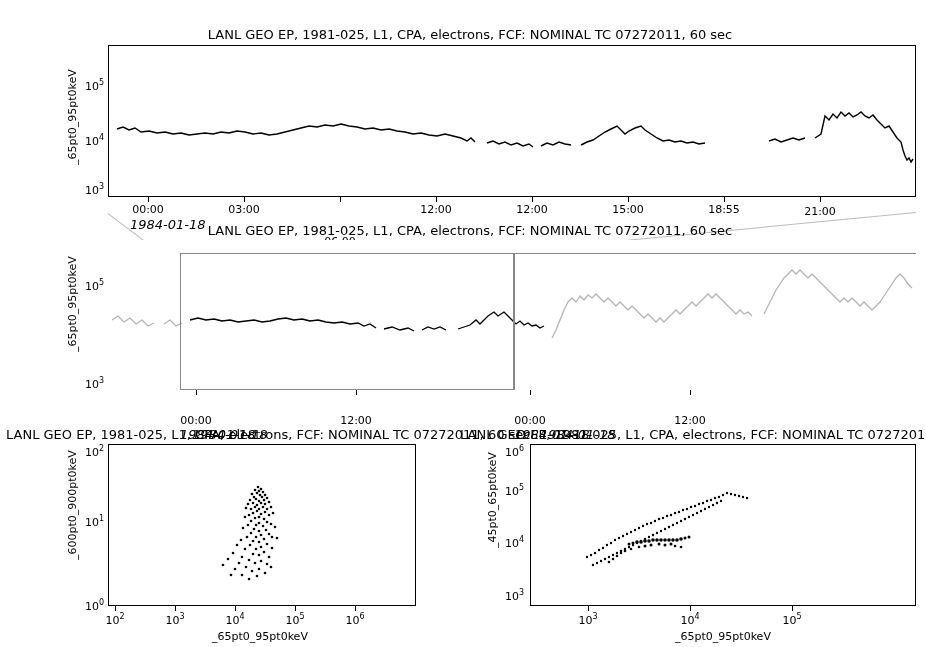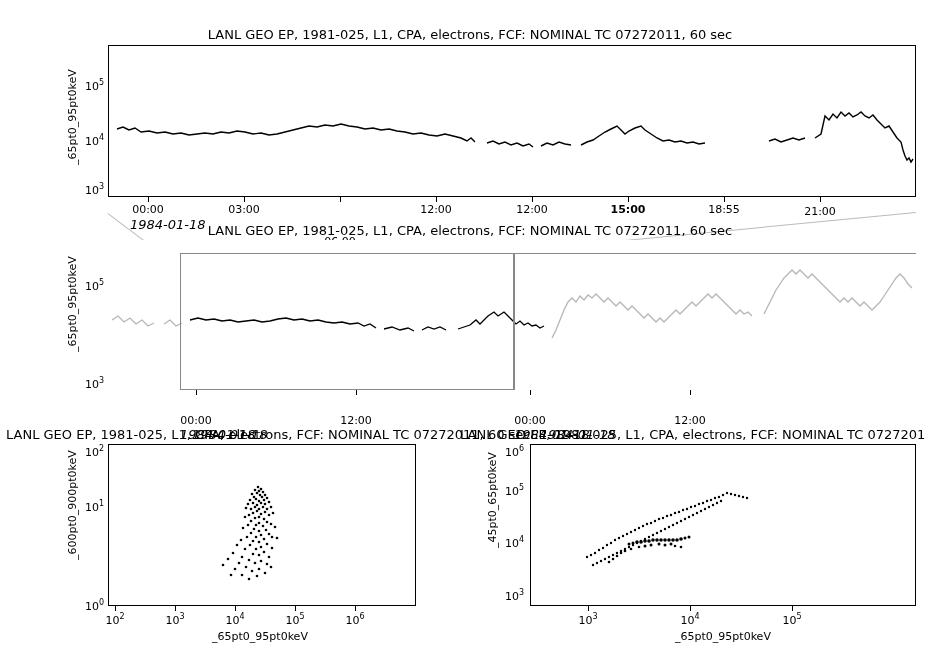--- a/index.html
+++ b/index.html
@@ -121,21 +121,21 @@
   <div class="tickmark-x" style="left:532px; top:197px; height:5px;"></div>
   <div class="tickmark-x" style="left:628px; top:197px; height:5px;"></div>
   <div class="tickmark-x" style="left:724px; top:197px; height:5px;"></div>
   <div class="tickmark-x" style="left:820px; top:197px; height:5px;"></div>
 
   <div class="tick-x" style="left:118px; top:203px; width:60px;">00:00</div>
   <div class="tick-x" style="left:214px; top:203px; width:60px;">03:00</div>
   <div class="tick-x" style="left:310px; top:203px; width:60px;margin-top:32px;">06:00</div>
   <div class="tick-x" style="left:406px; top:203px; width:60px;">12:00</div>
   <div class="tick-x" style="left:502px; top:203px; width:60px;">12:00</div>
-  <div class="tick-x" style="left:598px; top:203px; width:60px;font-weight:bold;">15:00</div>
+  <div class="tick-x" style="left:598px; top:203px; width:60px;">15:00</div>
   <div class="tick-x" style="left:694px; top:203px; width:60px;">18:55</div>
   <div class="tick-x" style="left:790px; top:205px; width:60px;">21:00</div>
 
   <div class="datestamp" style="left:130px; top:217px;">1984-01-18</div>
 </div>
 
 <div class="zoomline" style="left:108px; top:213px; width:74px; transform: rotate(37deg);"></div>
 <div class="zoomline" style="left:916px; top:213px; width:408px; transform: rotate(180deg) rotate(-5.5deg);"></div>
 
 <div class="panel">
@@ -187,21 +187,21 @@
 </div>
 
 <div class="panel">
   <div class="ptitle" style="left:6px; top:427px; width:560px; text-align:left;">LANL GEO EP, 1981-025, L1, CPA, electrons, FCF: NOMINAL TC 07272011, 60 sec</div>
 
   <div class="ylabel" style="left:66px; top:560px;">_600pt0_900pt0keV</div>
 
   <div class="tick-y" style="left:78px; top:444px; width:26px;">
     <span>10</span><sup>2</sup>
   </div>
-  <div class="tick-y" style="left:78px; top:499px; width:26px;">
+  <div class="tick-y" style="left:78px; top:514px; width:26px;">
     <span>10</span><sup>1</sup>
   </div>
   <div class="tick-y" style="left:78px; top:598px; width:26px;">
     <span>10</span><sup>0</sup>
   </div>
 
   <div class="axes" style="left:108px; top:444px; width:308px; height:162px;">
     <svg width="306" height="160" viewBox="0 0 306 160">
       <g fill="#000000">
         <circle cx="150" cy="46" r="1.3"></circle>

